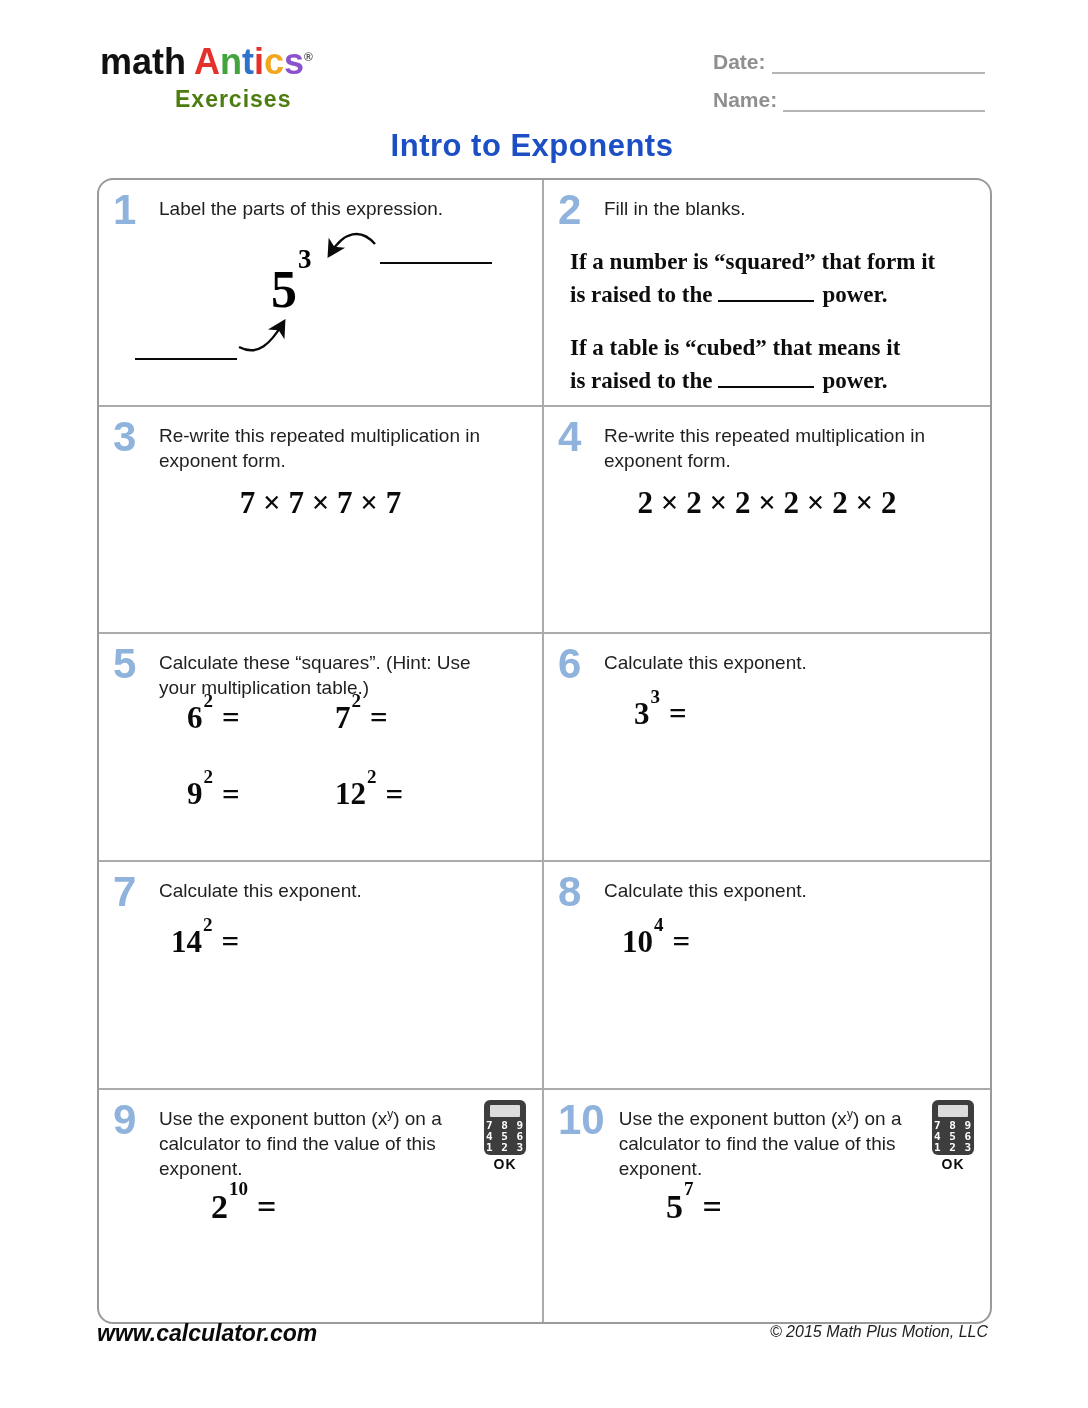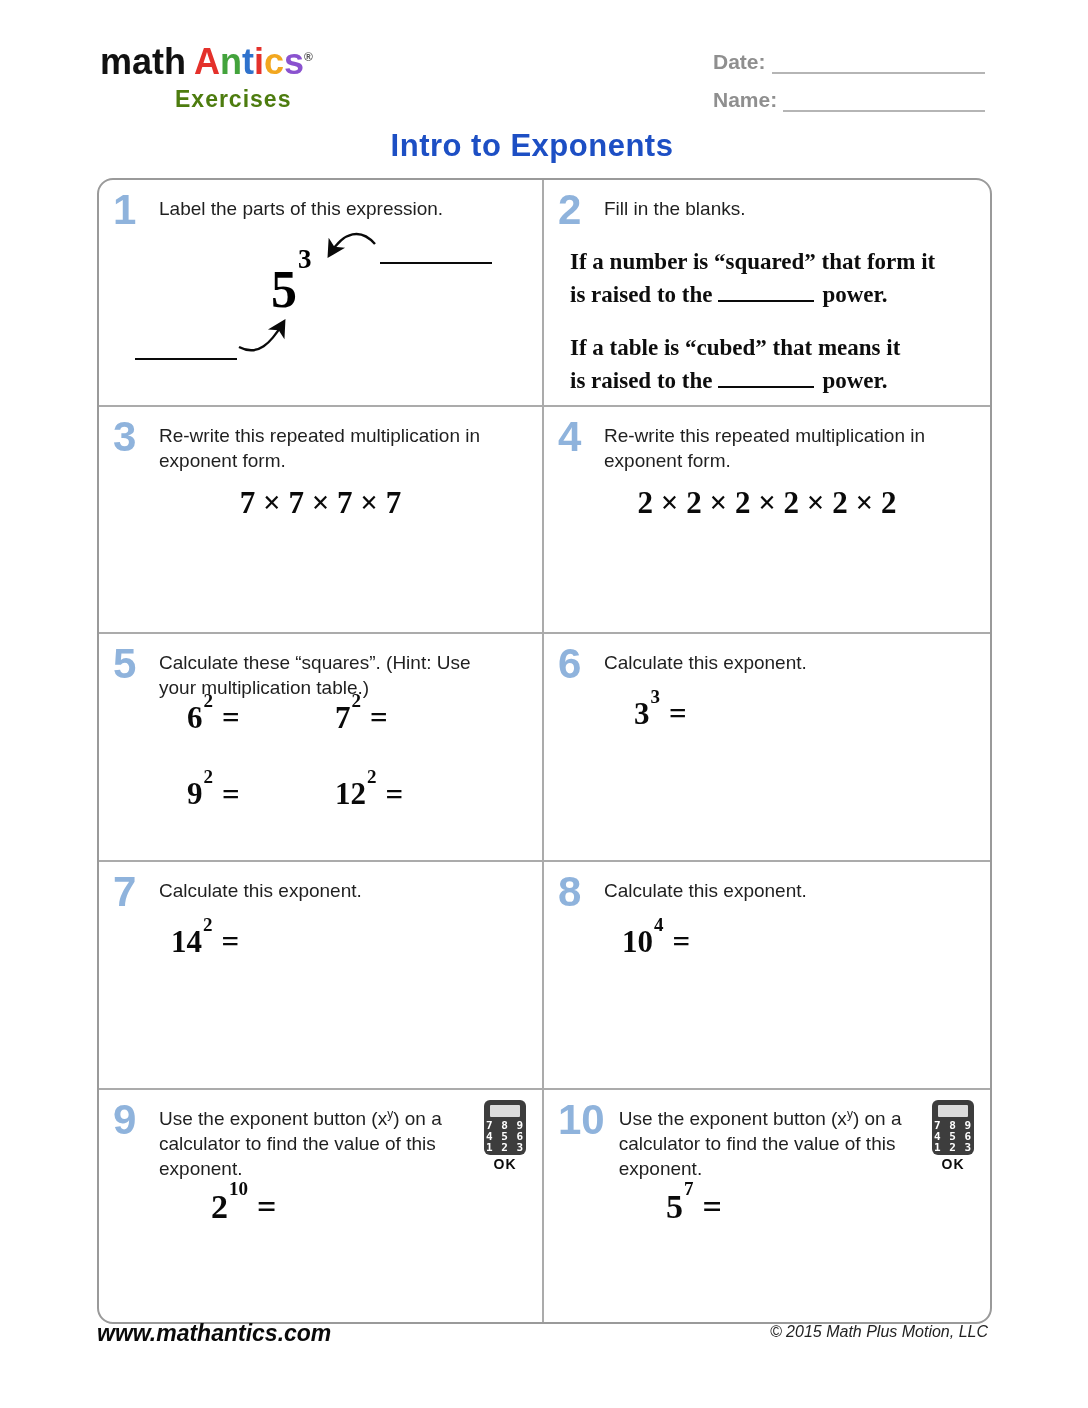--- a/index.html
+++ b/index.html
@@ -230,17 +230,17 @@
           <div class="calc-row">1 2 3</div>
         </div>
         <div class="calc-ok">OK</div>
       </div>
       <span class="mexpr abs" style="left:122px; top:98px; font-size:34px"><span>5</span><sup>7</sup><span class="eq">=</span></span>
     </div>
 
   </div>
 
   <div class="footer">
-    <span class="site">www.mathantics.com</span>
+    <span class="site">www.calculator.com</span>
     <span class="copyright">© 2015 Math Plus Motion, LLC</span>
   </div>
 
 </div>
 
 </body></html>

